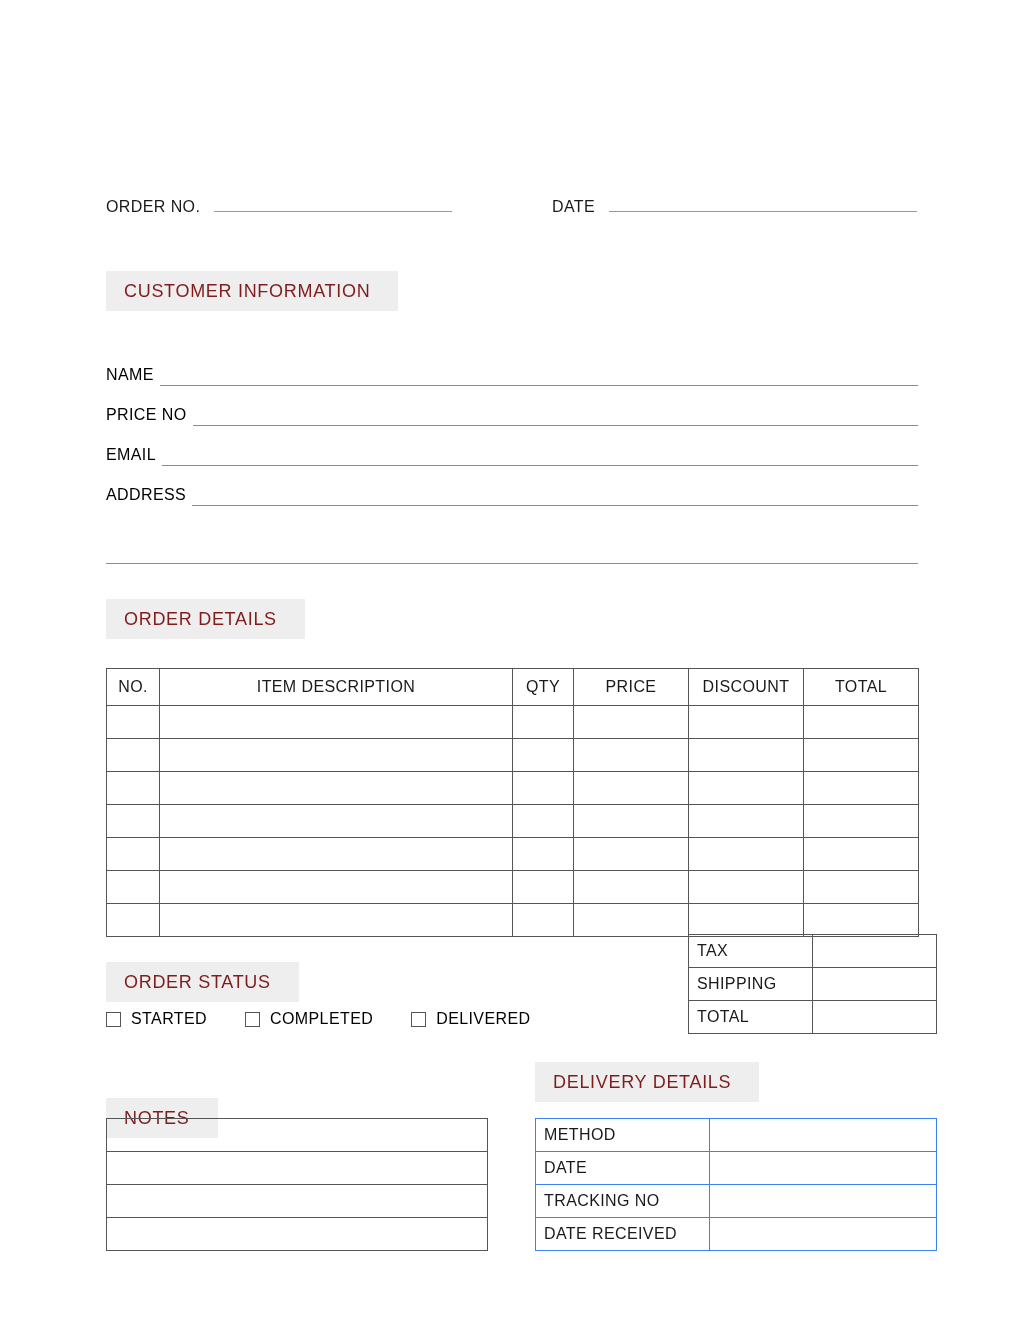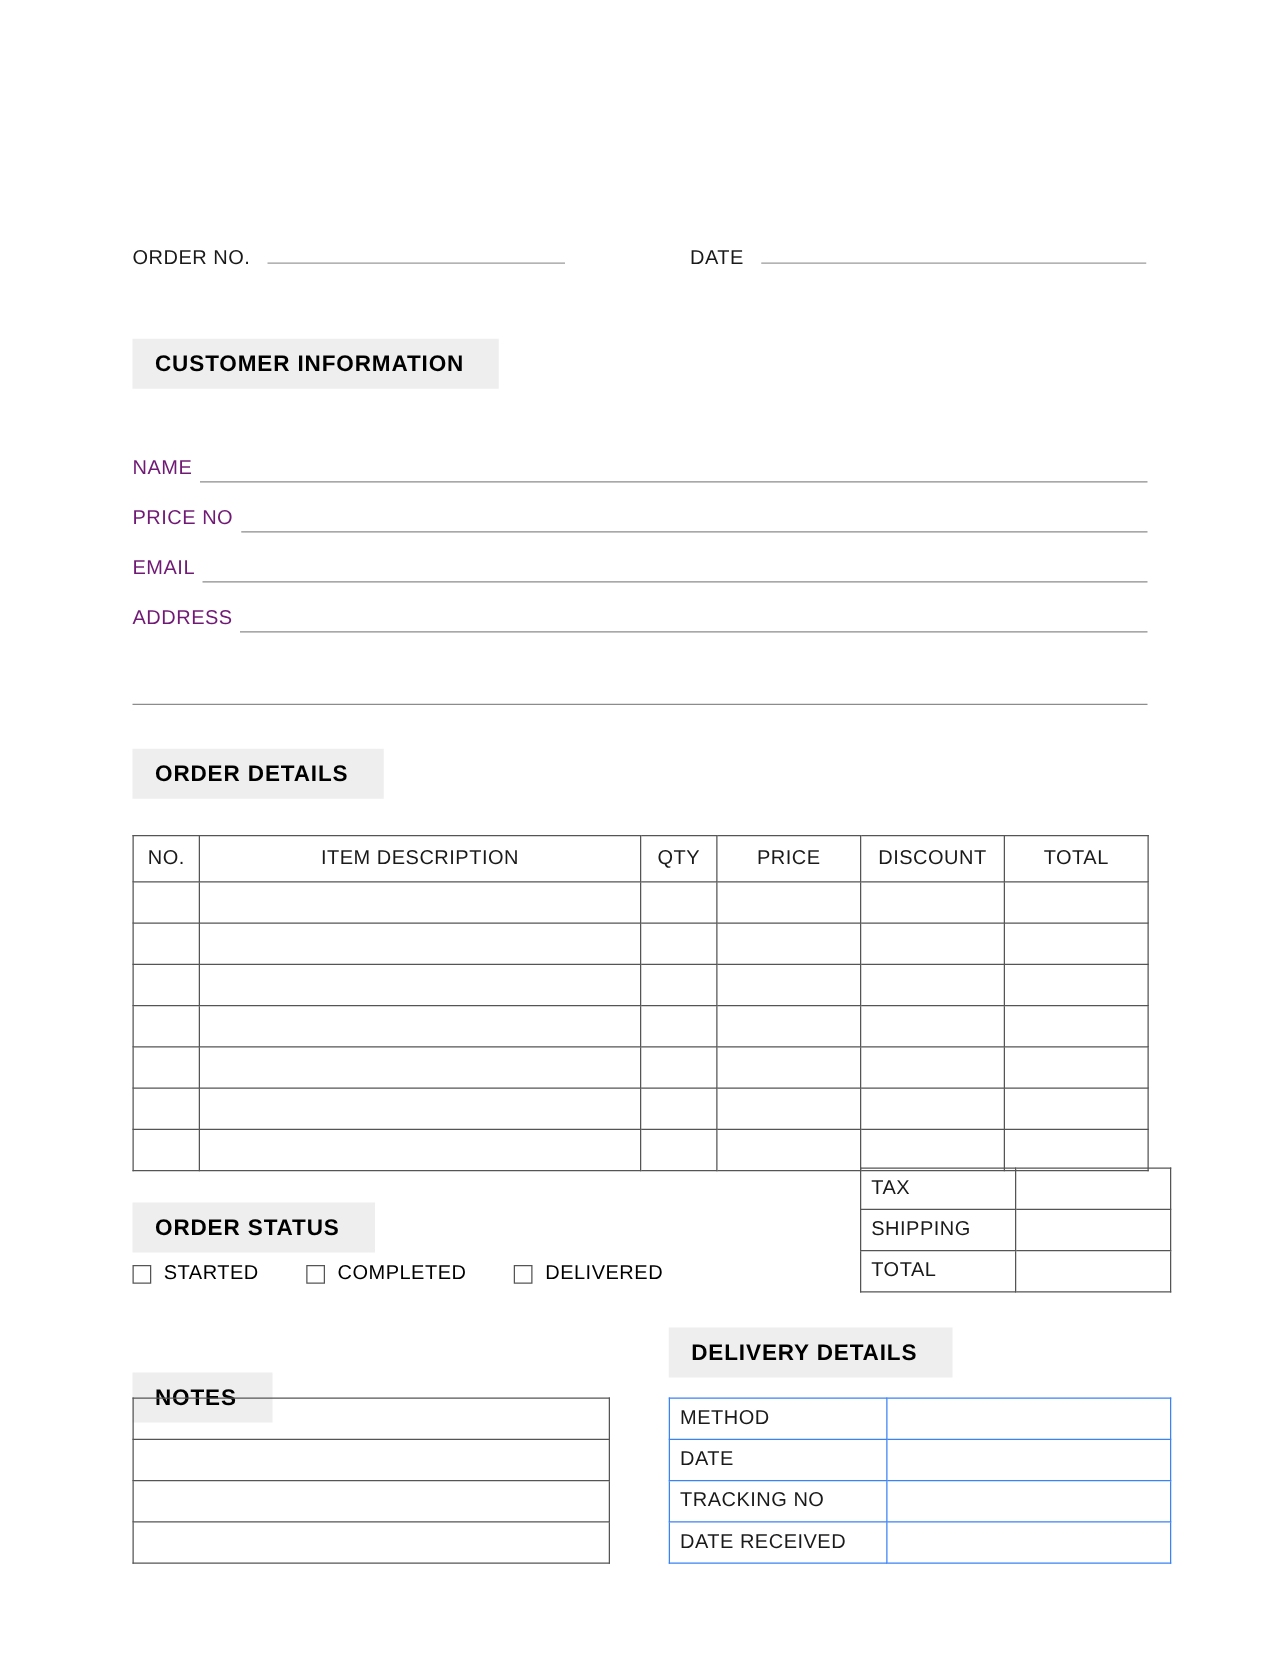--- a/index.html
+++ b/index.html
@@ -73,24 +73,23 @@
 
   
   .section-chip {
     position: absolute;
     background: #eeeeee;
     display: inline-flex;
     align-items: center;
     padding: 11px 28px 11px 18px;
     font-size: 18px;
     letter-spacing: 0.7px;
-    color: #000000;
+    color: #7f1d1d;
     white-space: nowrap;
     line-height: 1;
-    font-weight: bold;
   }
   #chip-customer { left: 106px; top: 271px; }
   #chip-order-details { left: 106px; top: 599px; }
   #chip-order-status { left: 106px; top: 962px; }
   #chip-notes { left: 106px; top: 1098px; }
   #chip-delivery { left: 535px; top: 1062px; }
 
   
   .cust-fields {
     position: absolute;
@@ -100,21 +99,21 @@
   }
   .cust-row {
     position: relative;
     height: 40px;
     display: flex;
     align-items: flex-end;
   }
   .cust-label {
     font-size: 16px;
     letter-spacing: 0.4px;
-    color: #701a75;
+    color: #000000;
     white-space: nowrap;
     padding-bottom: 2px;
   }
   .cust-line {
     flex: 1 1 auto;
     border-bottom: 1px solid #8c8c8c;
     height: 1px;
     margin-left: 6px;
   }
   .cust-line-full {

